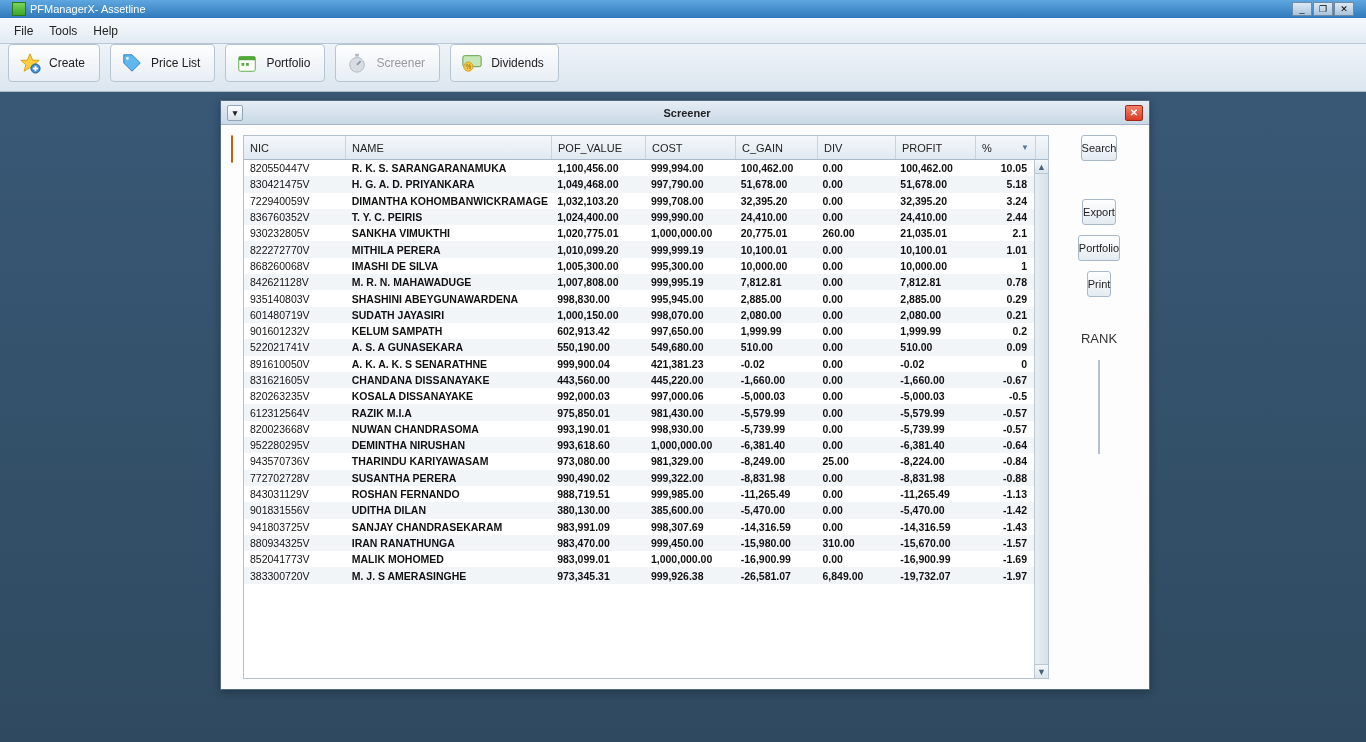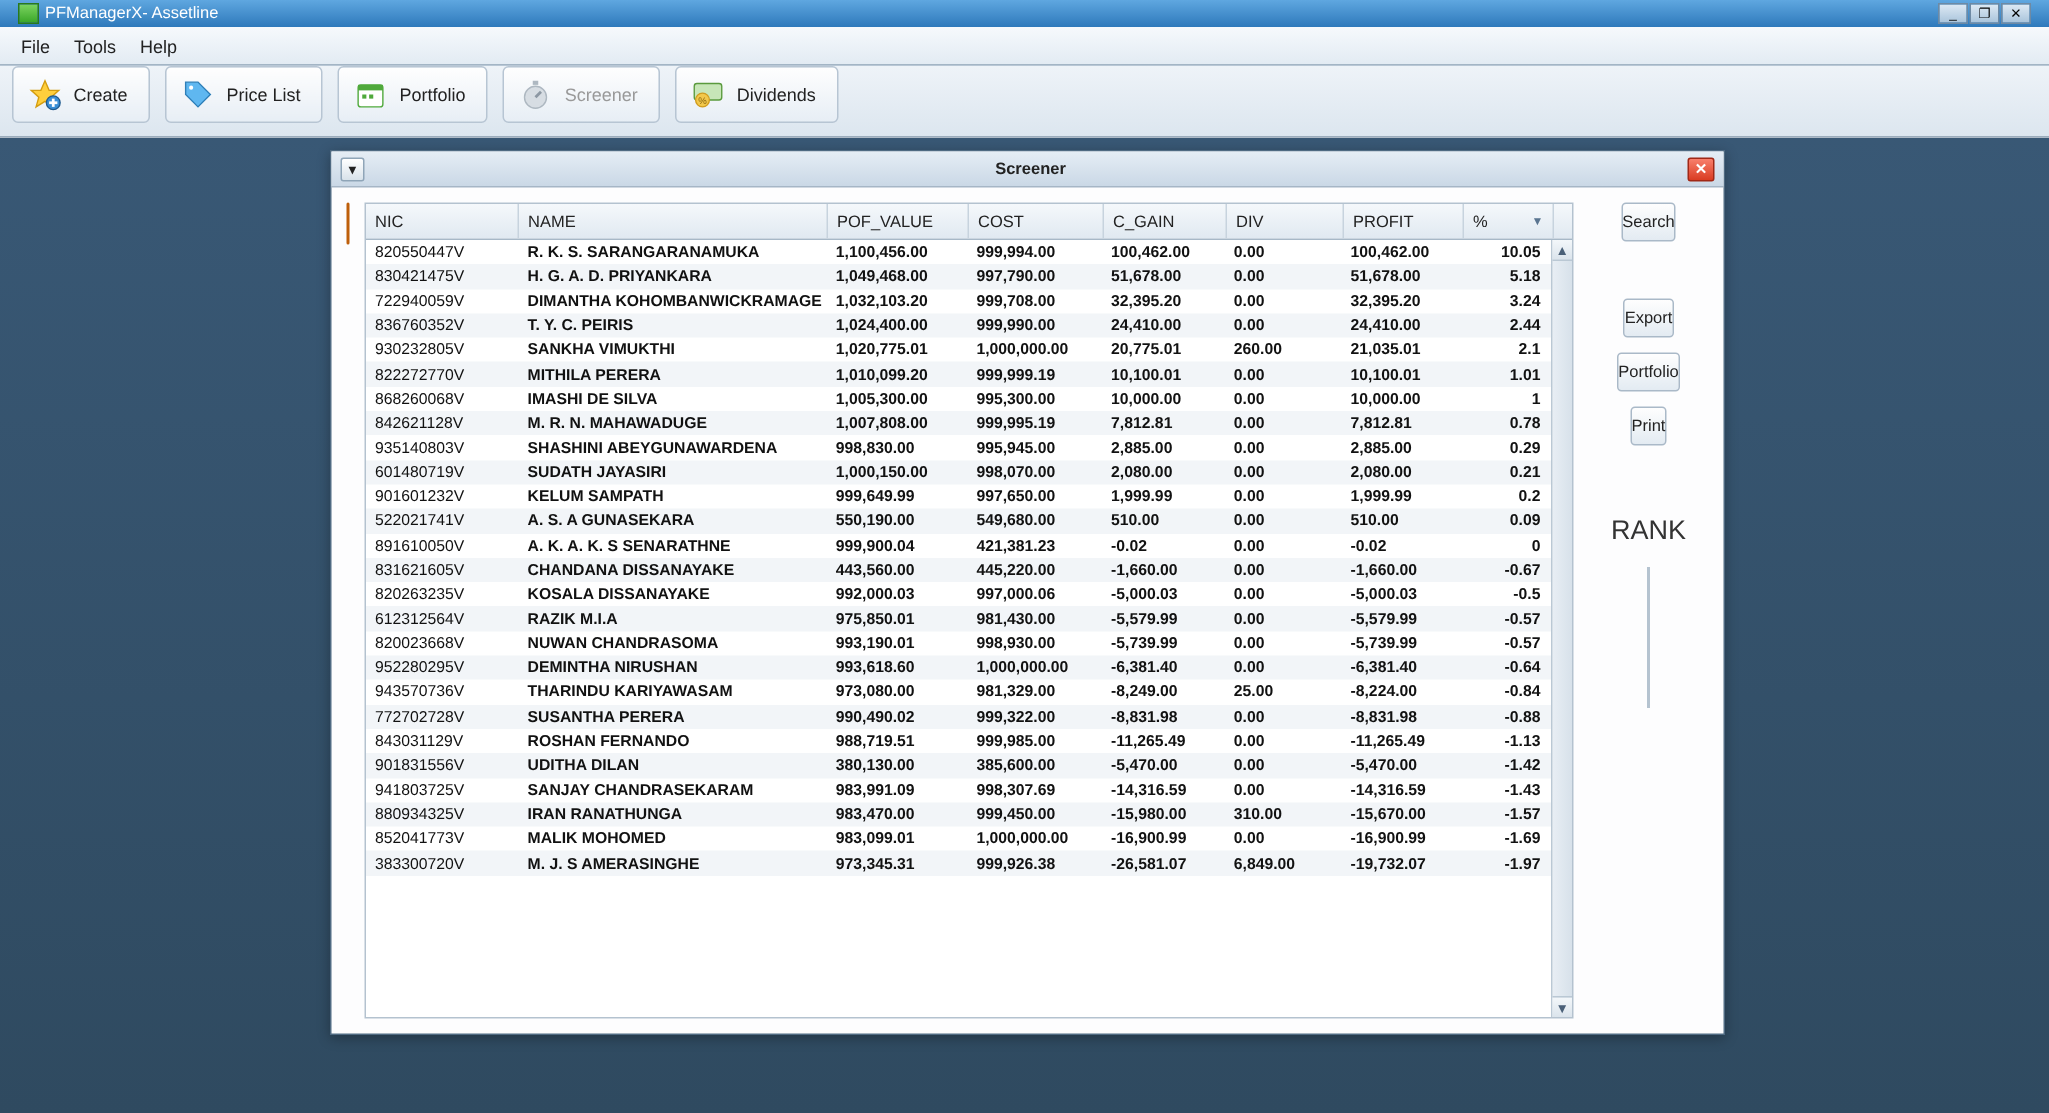--- a/index.html
+++ b/index.html
@@ -124,21 +124,21 @@
 .action-btn {
   height: 26px;
   background: linear-gradient(to bottom, #fefefe, #e3ebf2);
   border: 1px solid #aab9c8;
   border-radius: 3px;
   font-size: 11px;
   color: #222;
   display: flex; align-items: center; justify-content: center;
 }
 
-.rank-label { text-align: center; font-size: 18px; color: #333; margin-top: 36px; }
+.rank-label { text-align: center; font-size: 13px; color: #333; margin-top: 24px; }
 .rank-box {
   height: 94px;
   background: #fff;
   border: 1px solid #b5c3d0;
   margin-top: 4px;
 }
 
 
 .table-wrap {
   flex: 1;
@@ -398,21 +398,21 @@
               <div class="td col-pof bold num">1,000,150.00</div>
               <div class="td col-cost bold num">998,070.00</div>
               <div class="td col-cgain bold num">2,080.00</div>
               <div class="td col-div bold num">0.00</div>
               <div class="td col-prof bold num">2,080.00</div>
               <div class="td col-pct bold pct">0.21</div>
             </div>
             <div class="trow">
               <div class="td col-nic">901601232V</div>
               <div class="td col-name bold">KELUM SAMPATH</div>
-              <div class="td col-pof bold num">999,649.99</div>
+              <div class="td col-pof bold num">602,913.42</div>
               <div class="td col-cost bold num">997,650.00</div>
               <div class="td col-cgain bold num">1,999.99</div>
               <div class="td col-div bold num">0.00</div>
               <div class="td col-prof bold num">1,999.99</div>
               <div class="td col-pct bold pct">0.2</div>
             </div>
             <div class="trow">
               <div class="td col-nic">522021741V</div>
               <div class="td col-name bold">A. S. A GUNASEKARA</div>
               <div class="td col-pof bold num">550,190.00</div>

